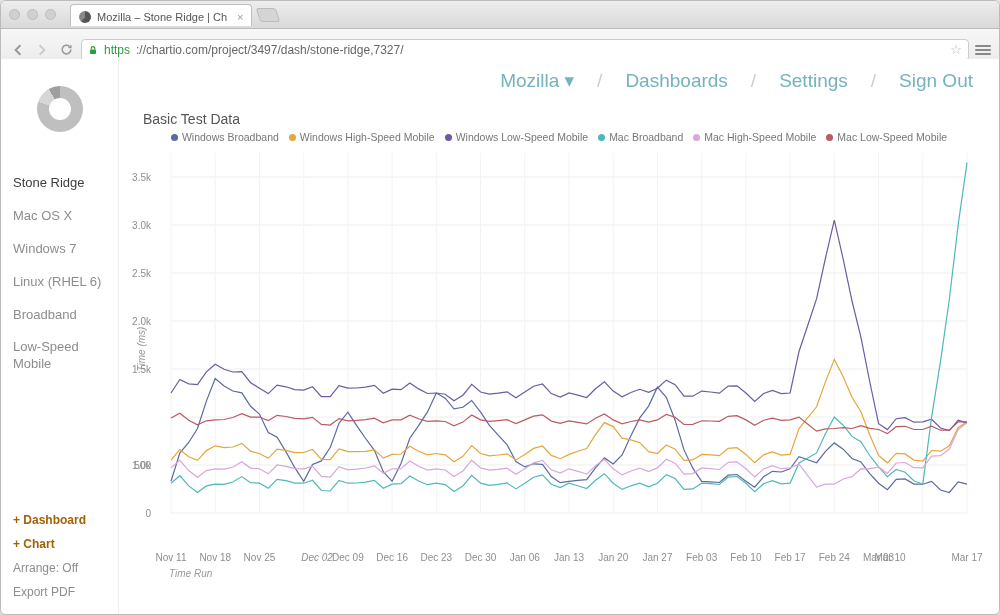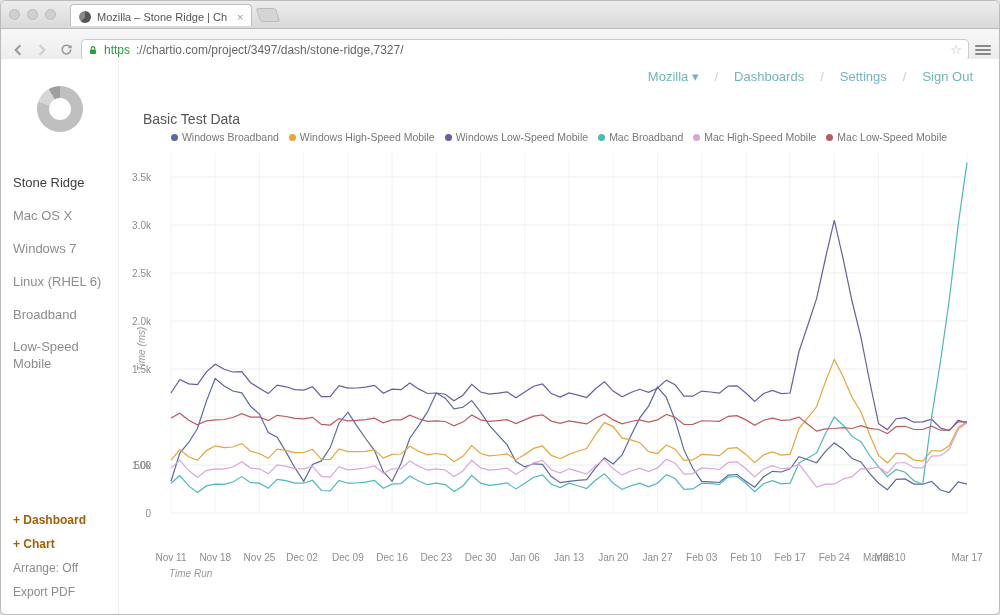--- a/index.html
+++ b/index.html
@@ -34,21 +34,21 @@
   .logo-ring::after { content:""; position:absolute; inset:12px; border-radius:50%; background:#fff;}
   .side-list { padding: 8px 0 0;}
   .side-item { padding: 8px 12px; font-size:13px; color:#8d8d8d; line-height:1.3;}
   .side-item.active { color:#3d3d3d; font-weight:500;}
   .side-actions { margin-top:auto; padding: 0 0 10px;}
   .side-action { padding: 5px 12px; font-size:12px; color:#a16207; font-weight:600;}
   .side-action.grey { color:#8d8d8d; font-weight:400;}
 
   
   .main { flex:1; padding: 14px 12px 0 12px; position:relative; }
-  .topnav { position:absolute; top:10px; right:26px; font-size:13px; color:#bdbdbd; display:flex; gap:16px; align-items:center;}
+  .topnav { position:absolute; top:10px; right:26px; font-size:19px; color:#bdbdbd; display:flex; gap:23px; align-items:center;}
   .topnav a { color:#75b3bd; text-decoration:none;}
   .topnav .sep { color:#ccc;}
   .chart-title { font-size:14px; color:#555; margin: 38px 0 4px 12px; }
   .legend-row { font-size:10.5px; color:#555; display:flex; flex-wrap:wrap; gap:21px 10px; justify-content:center; margin-bottom:6px;}
   .lg { display:inline-flex; align-items:center; gap:4px; color:#777;}
   .dot { width:7px; height:7px; border-radius:50%; }
 
   .plot { position:relative; width:820px; height:400px; margin-left:22px;}
   svg.grid, svg.lines { position:absolute; inset:0; }
   .ytick { position:absolute; left:-2px; transform:translate(-100%,-50%); font-size:10px; color:#8e8e8e;}
@@ -202,21 +202,21 @@
           <div class="ytick" style="top: 316px;">500</div>
           <div class="ytick" style="top: 276px; margin-top: 40px;">1.0k</div>
           <div class="ytick" style="top: 220px;">1.5k</div>
           <div class="ytick" style="top: 172px;">2.0k</div>
           <div class="ytick" style="top: 124px;">2.5k</div>
           <div class="ytick" style="top: 76px;">3.0k</div>
           <div class="ytick" style="top: 28px;">3.5k</div>
           <div class="xtick" style="left: 18px;">Nov 11</div>
           <div class="xtick" style="left: 62.2222px;">Nov 18</div>
           <div class="xtick" style="left: 106.444px;">Nov 25</div>
-          <div class="xtick" style="left: 149px;">Dec 02</div>
+          <div class="xtick" style="left: 164px; font-style: italic;">Dec 02</div>
           <div class="xtick" style="left: 194.889px;">Dec 09</div>
           <div class="xtick" style="left: 239.111px;">Dec 16</div>
           <div class="xtick" style="left: 283.333px;">Dec 23</div>
           <div class="xtick" style="left: 327.556px;">Dec 30</div>
           <div class="xtick" style="left: 371.778px;">Jan 06</div>
           <div class="xtick" style="left: 416px;">Jan 13</div>
           <div class="xtick" style="left: 460.222px;">Jan 20</div>
           <div class="xtick" style="left: 504.444px;">Jan 27</div>
           <div class="xtick" style="left: 548.667px;">Feb 03</div>
           <div class="xtick" style="left: 592.889px;">Feb 10</div>

